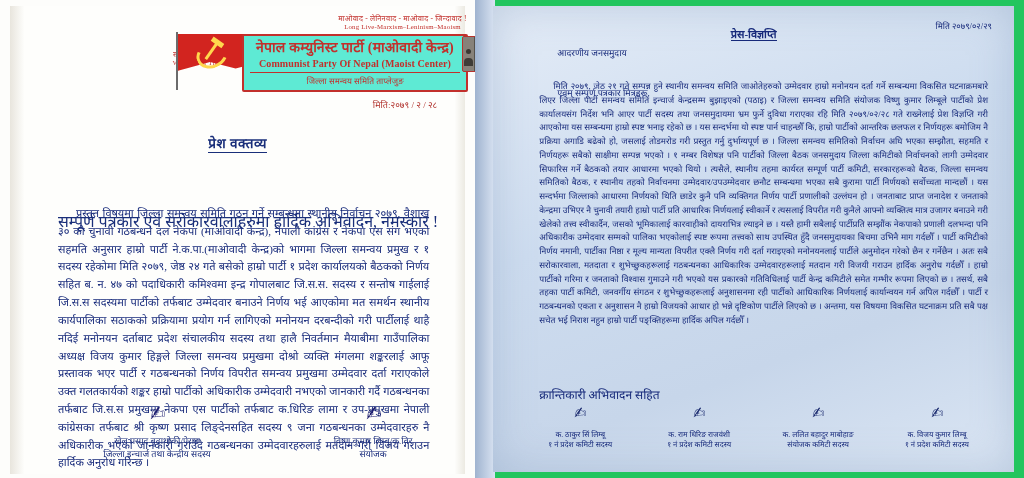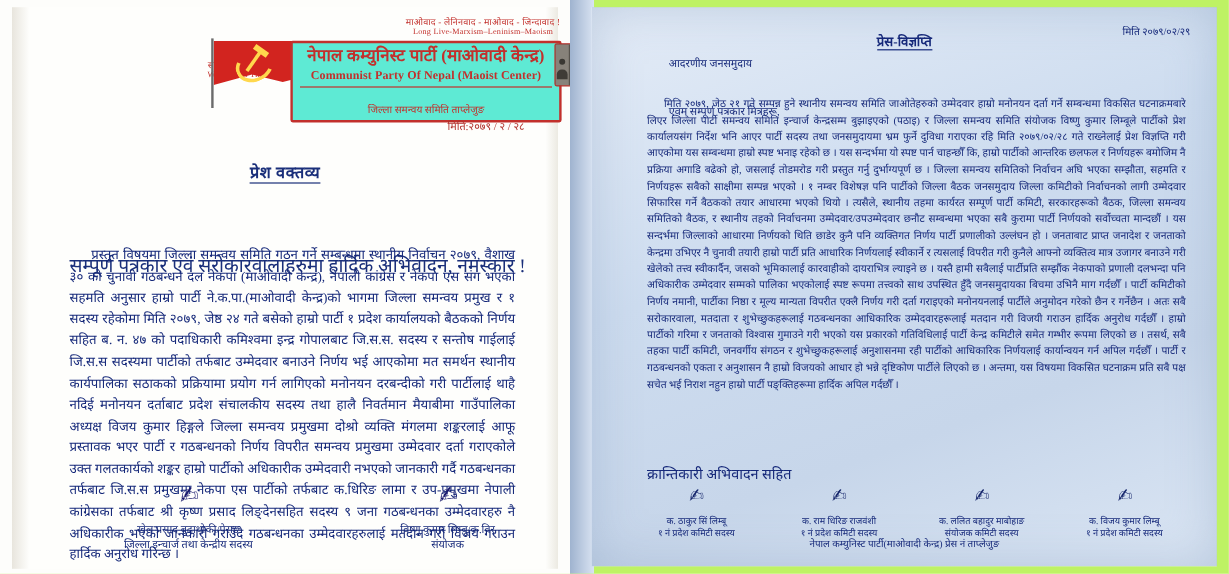--- a/index.html
+++ b/index.html
@@ -75,21 +75,21 @@
   }
 
   
   .title-box{
     position:absolute;left:232px;top:28px;width:210px;
     border:2px solid #c2302c;border-radius:2px;
     padding:4px 6px 4px 6px;text-align:center;background:#5eead4;
   }
   .np-title{font-size:14px;color:#c2302c;font-weight:bold;line-height:1.15;letter-spacing:.2px;}
   .en-title{font-size:10px;color:#c2302c;font-weight:bold;margin-top:2px;letter-spacing:.1px;}
-  .sub-title{font-size:8.5px;color:#c2302c;margin-top:3px;border-top:1px solid #c2302c;padding-top:12px;}
+  .sub-title{font-size:8.5px;color:#c2302c;margin-top:3px;border-top:1px solid #c2302c;padding-top:2px;}
 
   
   .photos{
     position:absolute;left:452px;top:30px;width:46px;height:34px;
     border:1px solid #b8322c;border-radius:2px;background:#6e6a62;
     display:flex;overflow:hidden;
   }
   .photos i{flex:1;background:#87827a;border-right:1px solid #56524c;position:relative;}
   .photos i:last-child{border-right:0;}
   .photos i:after{
@@ -127,21 +127,21 @@
   .sig-scribble{
     height:30px;font-family:"DejaVu Sans", sans-serif;font-size:19px;color:#1b1b6e;
     transform:rotate(-7deg);letter-spacing:-2px;
   }
   .sig-name{font-size:9px;margin-top:2px;}
   .sig-role{font-size:9px;}
 
   
   .right-sheet{
     position:relative;width:593px;height:478px;
-    background:#bef264;
+    background:#22c55e;
     box-sizing:border-box;
   }
   .rs-paper{
     position:absolute;left:18px;top:6px;right:10px;bottom:6px;
     background:linear-gradient(160deg,#e4ecf7 0%, #cddcef 40%, #c7d6ea 70%, #dbe6f4 100%);
     box-shadow:inset 0 0 40px rgba(120,145,180,.35);
   }
   .rs-shadowfold{
     position:absolute;left:0;top:0;width:20px;bottom:0;
     background:linear-gradient(90deg,#9fb3cf 0%, #d9e3f2 100%);
@@ -273,17 +273,16 @@
           <div class="nm">क. ललित बहादुर माबोहाङ</div>
           <div class="nm">संयोजक कमिटी सदस्य</div>
         </div>
         <div class="r-sig">
           <div class="scr">✍</div>
           <div class="nm">क. विजय कुमार लिम्बू</div>
           <div class="nm">१ नं प्रदेश कमिटी सदस्य</div>
         </div>
       </div>
 
-      <div class="r-foot">नेपाल कम्युनिस्ट पार्टी(माओवादी केन्द्र) प्रेस नं ताप्लेजुङ</div>
     </div>
   </div>
 
 </div>
 
 </body></html>

